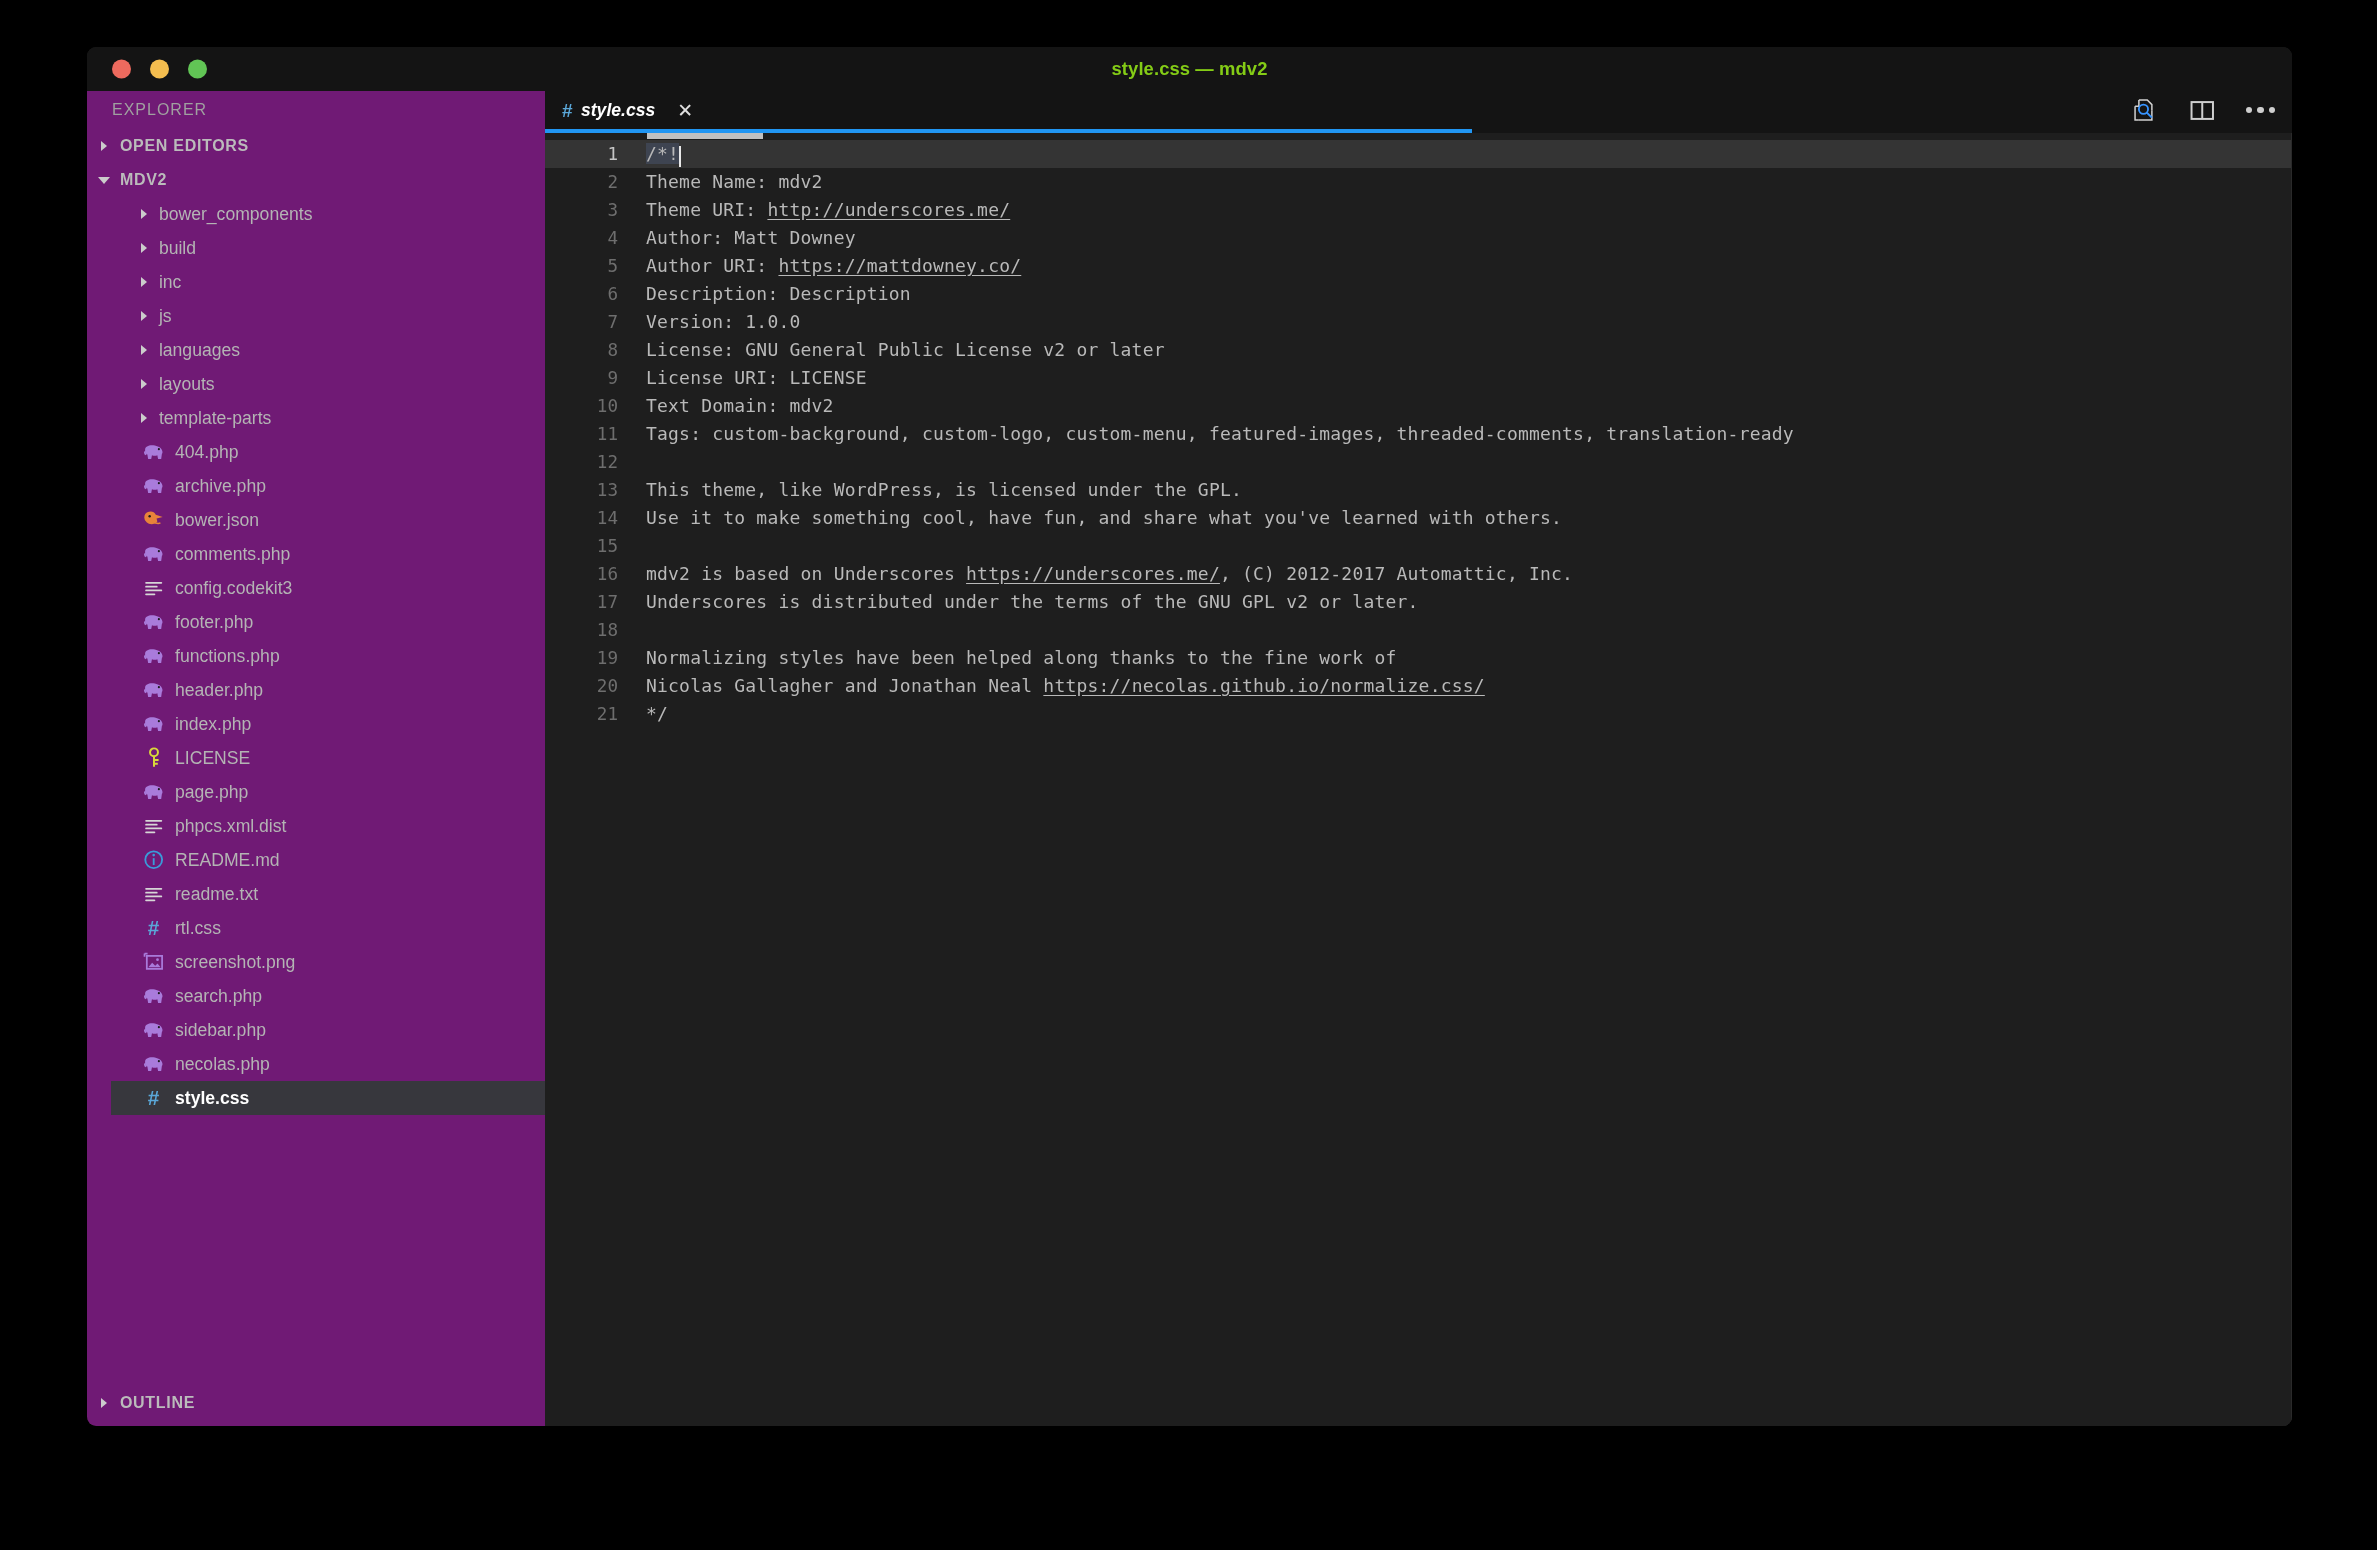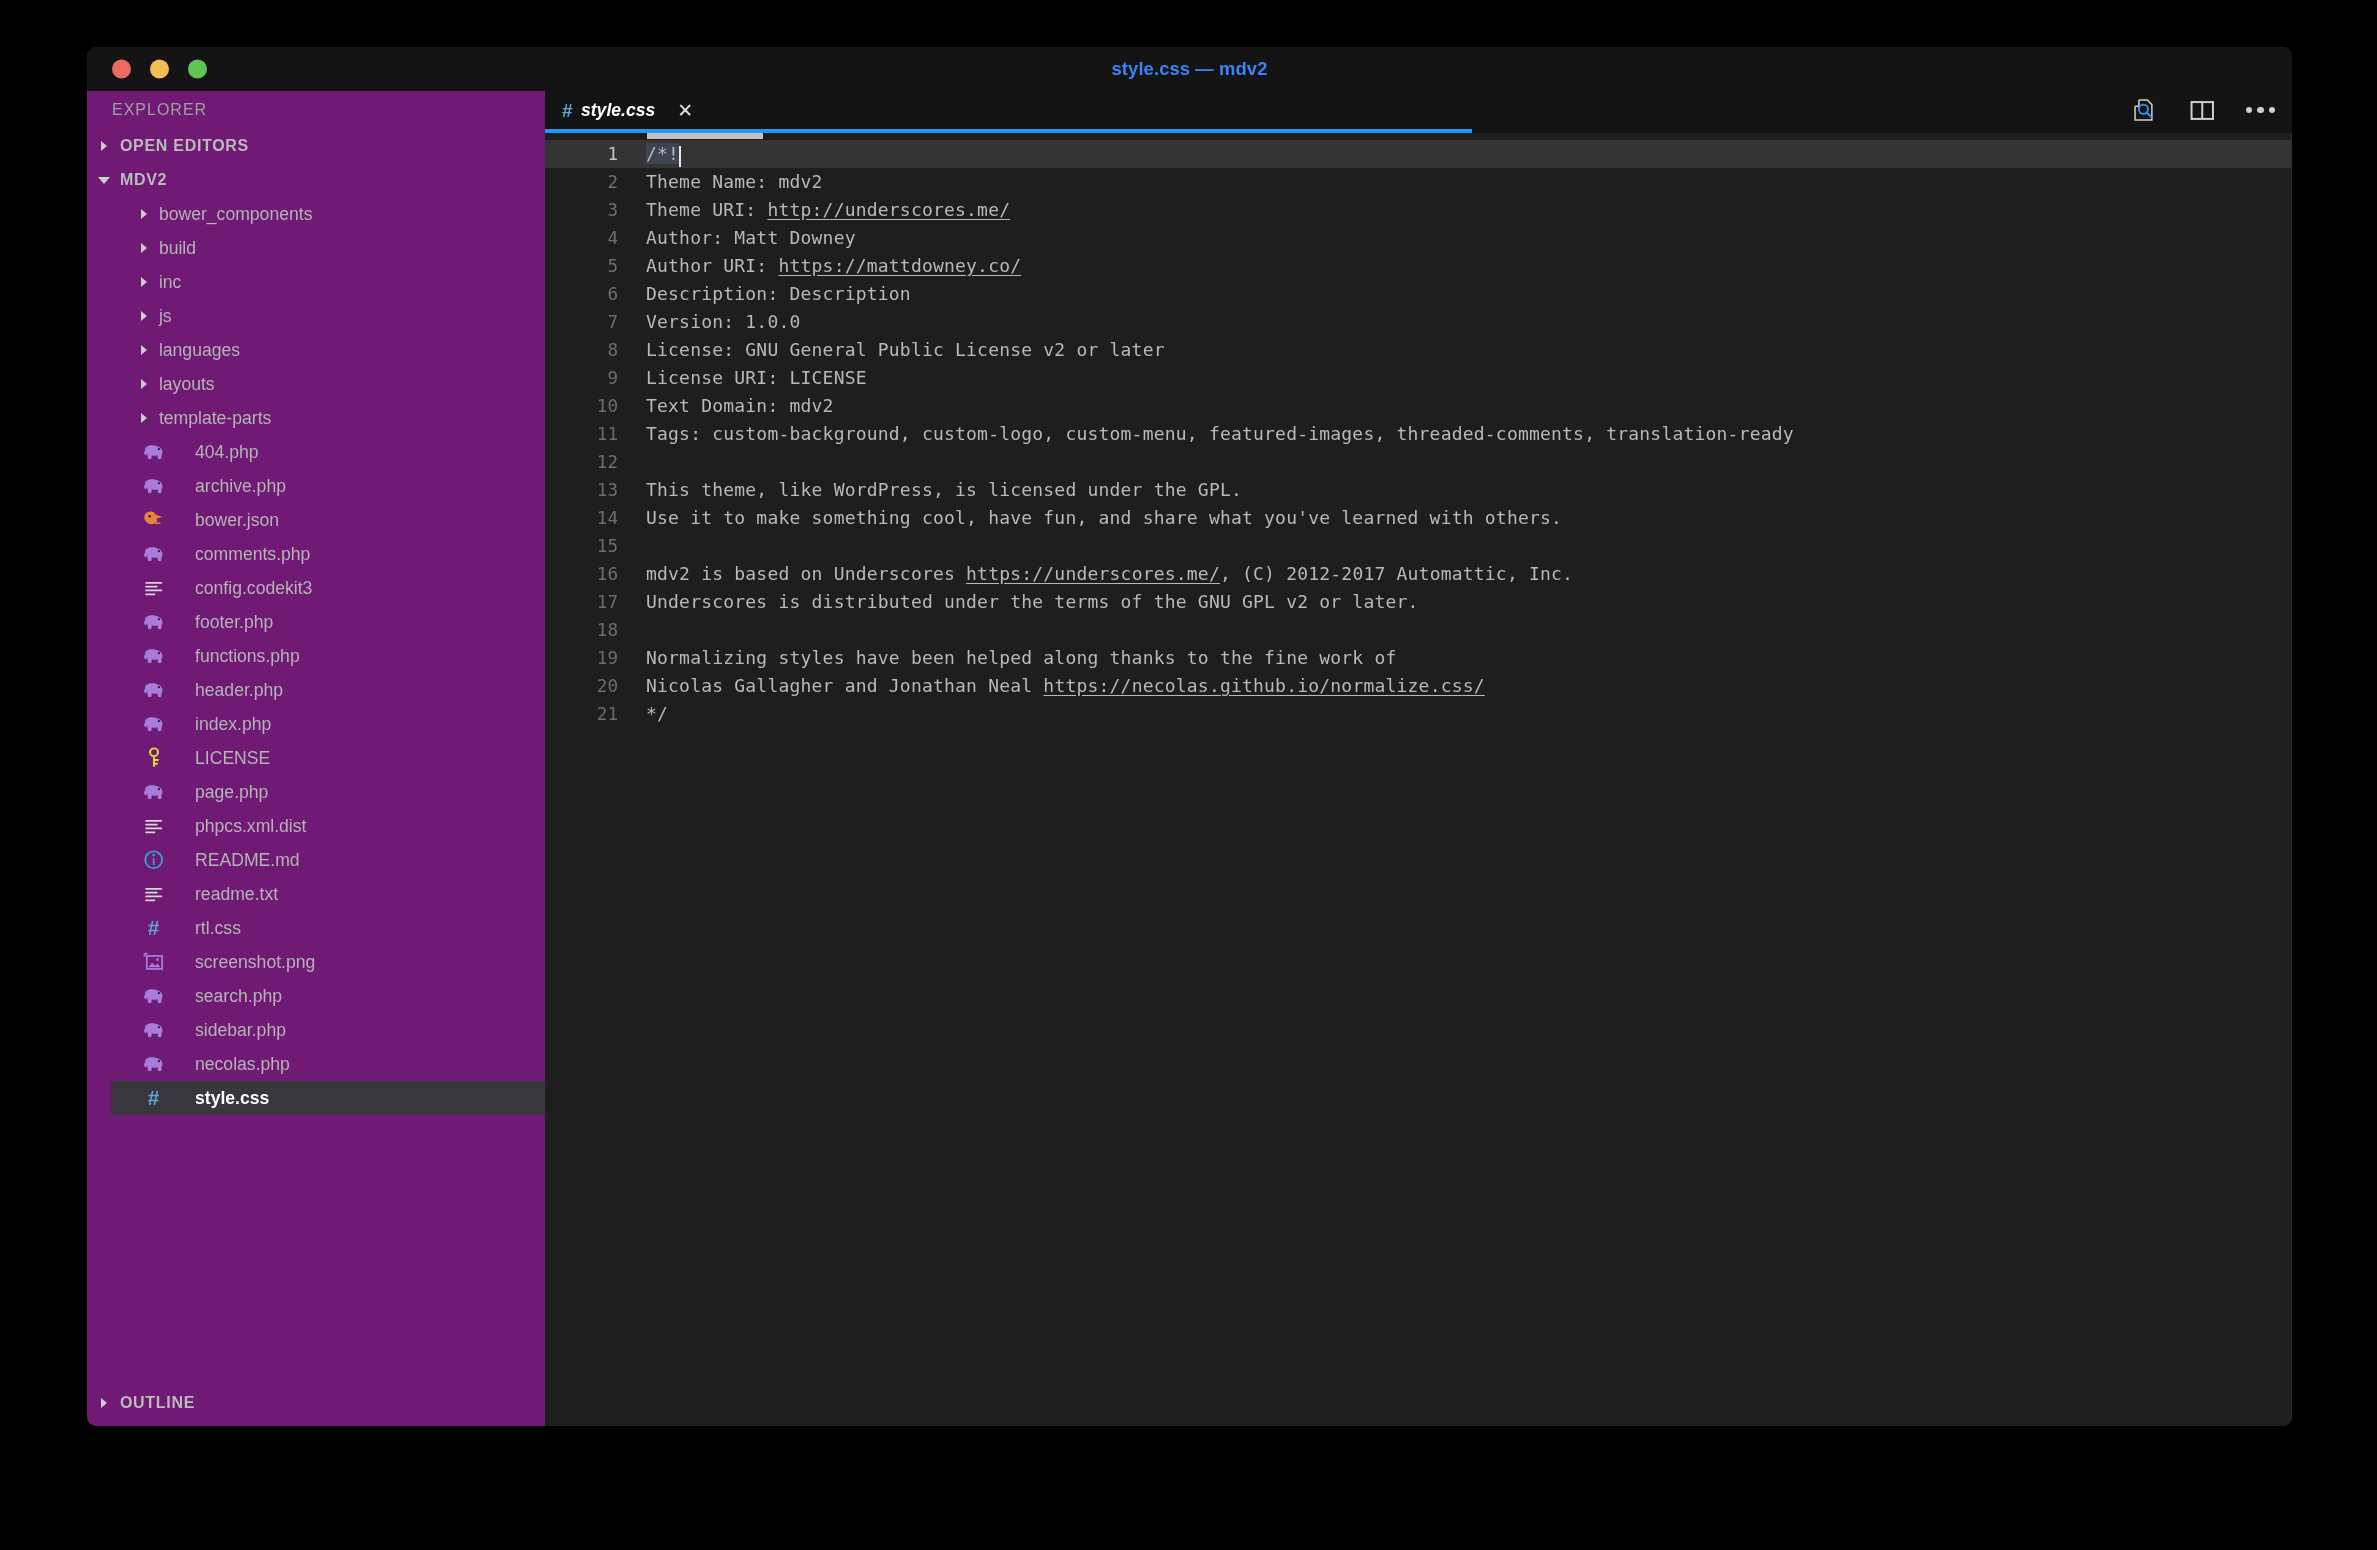--- a/index.html
+++ b/index.html
@@ -45,21 +45,21 @@
     width: 19px; height: 19px;
     border-radius: 50%;
     display: block;
   }
   #window-title {
     position: absolute;
     left: 0; right: 0;
     top: 50%;
     transform: translateY(-50%);
     text-align: center;
-    color: #3b82f6;
+    color: #84cc16;
     font-size: 18.4px;
     font-weight: 700;
     letter-spacing: 0.1px;
   }
 
   
   #wb-body {
     flex: 1 1 auto;
     display: flex;
     min-height: 0;
@@ -128,21 +128,21 @@
     margin-left: 24px;
   }
   .tree-row {
     height: 34px;
     display: flex;
     align-items: center;
     cursor: pointer;
     position: relative;
   }
   .tree-row.folder { padding-left: 24px; }
-  .tree-row.file   { padding-left: 31px; gap: 20px; }
+  .tree-row.file   { padding-left: 31px; }
   .tree-row .chev { width: 17px; flex: 0 0 17px; }
   .tree-row .name {
     color: #b4b4b4;
     font-size: 17.6px;
     margin-left: 6.9px;
     white-space: nowrap;
   }
   .tree-row.file .name { margin-left: 10px; }
   .tree-row.selected {
     background: #37373d;

